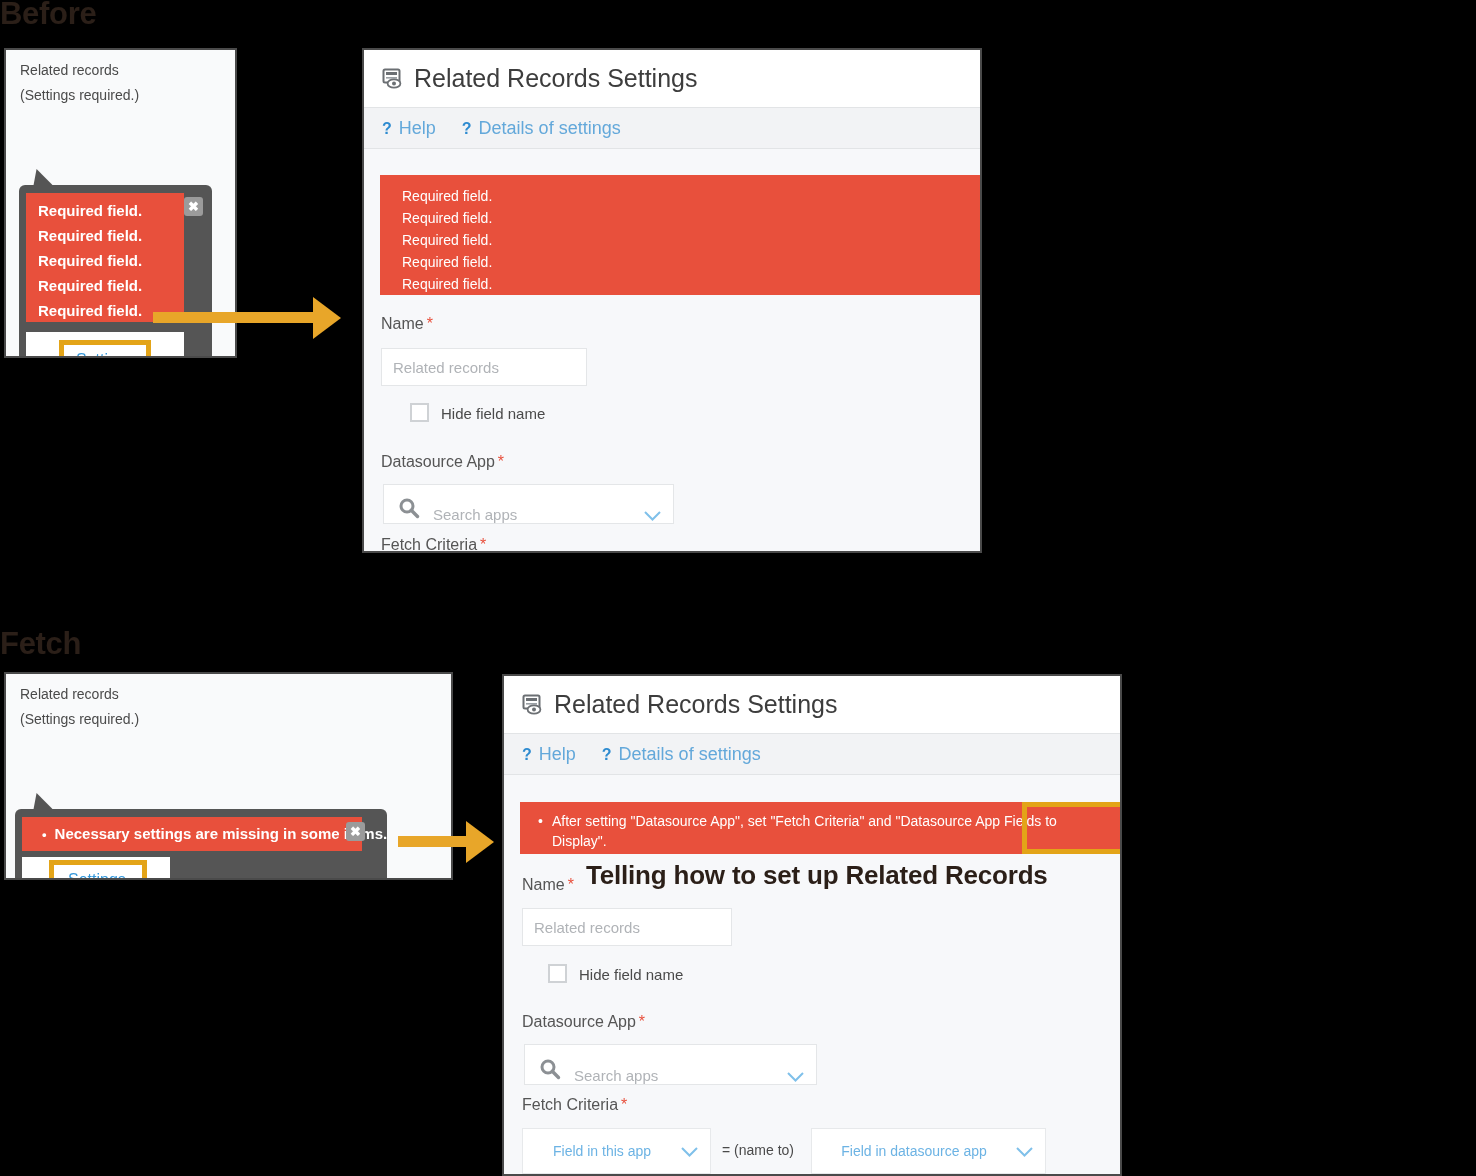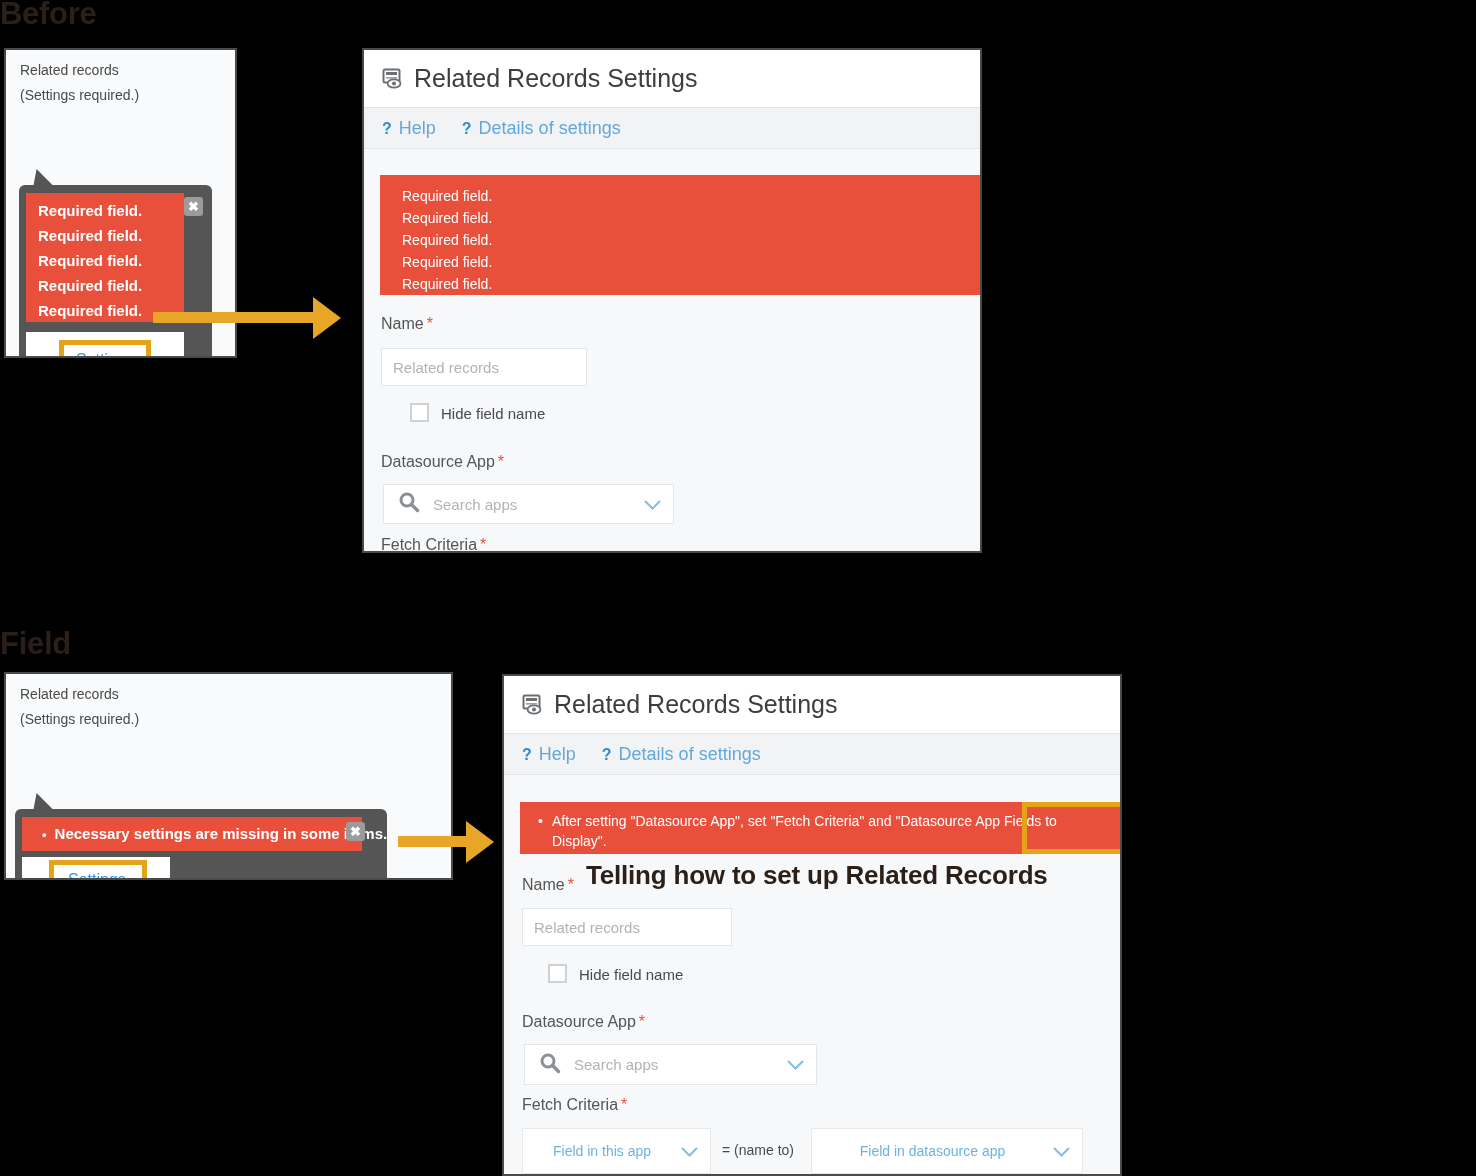--- a/index.html
+++ b/index.html
@@ -209,21 +209,21 @@
     cursor: pointer;
   }
   .cb-label { font-size: 15px; color: #4a4a4a; margin-left: 12px; white-space: nowrap; }
 
   .search-select {
     position: absolute;
     background: #ffffff;
     border: 1px solid #e4e6e8;
     box-sizing: border-box;
     display: flex;
-    align-items: center;
+    align-items: flex-end;
   }
   .search-ph { font-size: 15px; color: #b0b3b7; }
   .chev {
     margin-left: auto;
     margin-right: 12px;
     color: #7fc0ea;
     font-size: 15px;
     line-height: 1;
   }
 
@@ -352,21 +352,21 @@
           <polyline points="1,1 8.5,8.5 16,1" fill="none" stroke="#7fc0ea" stroke-width="2"></polyline>
         </svg>
     </span>
   </div>
 
   <div class="form-label" style="left:17px; top:486px;">
     <span>Fetch Criteria</span><span class="req">*</span>
   </div>
 </div>
 
-<div class="section-label" id="label-after">Field</div>
+<div class="section-label" id="label-after">Fetch</div>
 
 <div class="panel field-card" style="left:4px; top:672px; width:449px; height:208px;">
 
   <div class="field-title">Related records</div>
   <div class="field-sub">(Settings required.)</div>
 
   <div class="bubble-tail" style="left:22px; top:119px;"></div>
 
   <div class="bubble" style="left:9px; top:135px; width:372px; height:95px;">
 
@@ -458,21 +458,21 @@
     <span class="sel-text">Field in this app</span>
     <span class="chev" style="margin-left:0;">
       <svg width="17" height="10" viewBox="0 0 17 10">
           <polyline points="1,1 8.5,8.5 16,1" fill="none" stroke="#7fc0ea" stroke-width="2"></polyline>
         </svg>
     </span>
   </div>
 
   <div class="eq-text" style="left:218px; top:466px;">= (name to)</div>
 
-  <div class="sel-box" style="left:307px; top:452px; width:272px; height:46px;">
+  <div class="sel-box" style="left:307px; top:452px; width:235px; height:46px;">
     <span class="sel-text">Field in datasource app</span>
     <span class="chev" style="margin-left:0;">
       <svg width="17" height="10" viewBox="0 0 17 10">
           <polyline points="1,1 8.5,8.5 16,1" fill="none" stroke="#7fc0ea" stroke-width="2"></polyline>
         </svg>
     </span>
   </div>
 </div>
 
 <div class="overlay-caption" style="left:586px; top:860px;">Telling how to set up Related Records</div>

